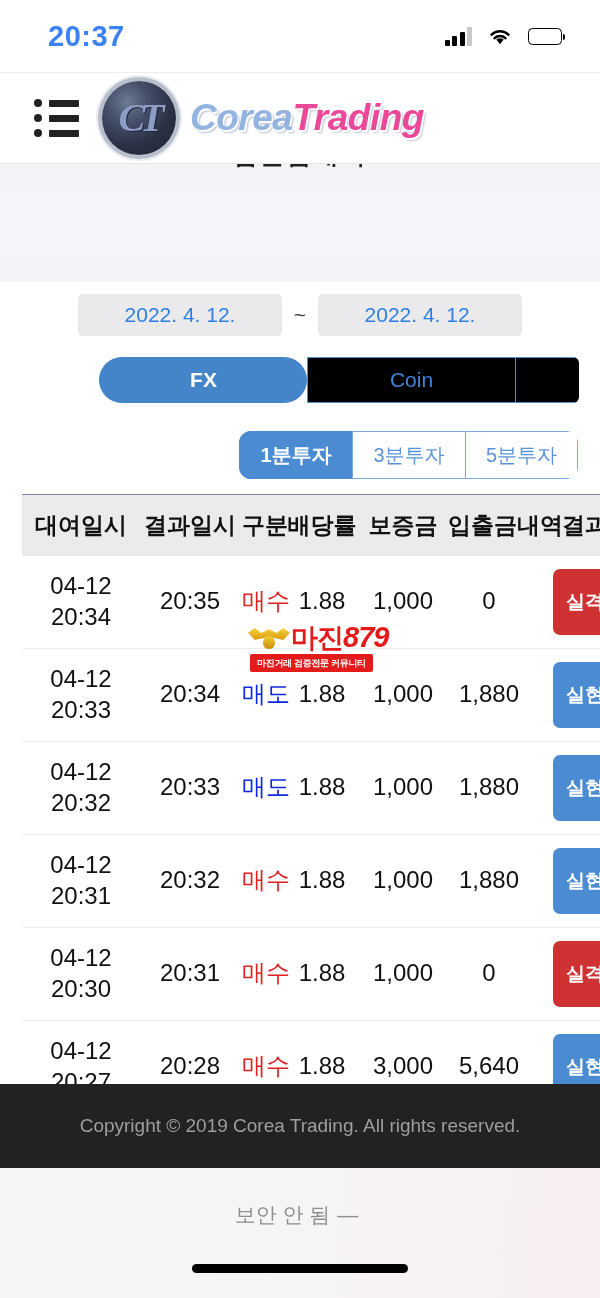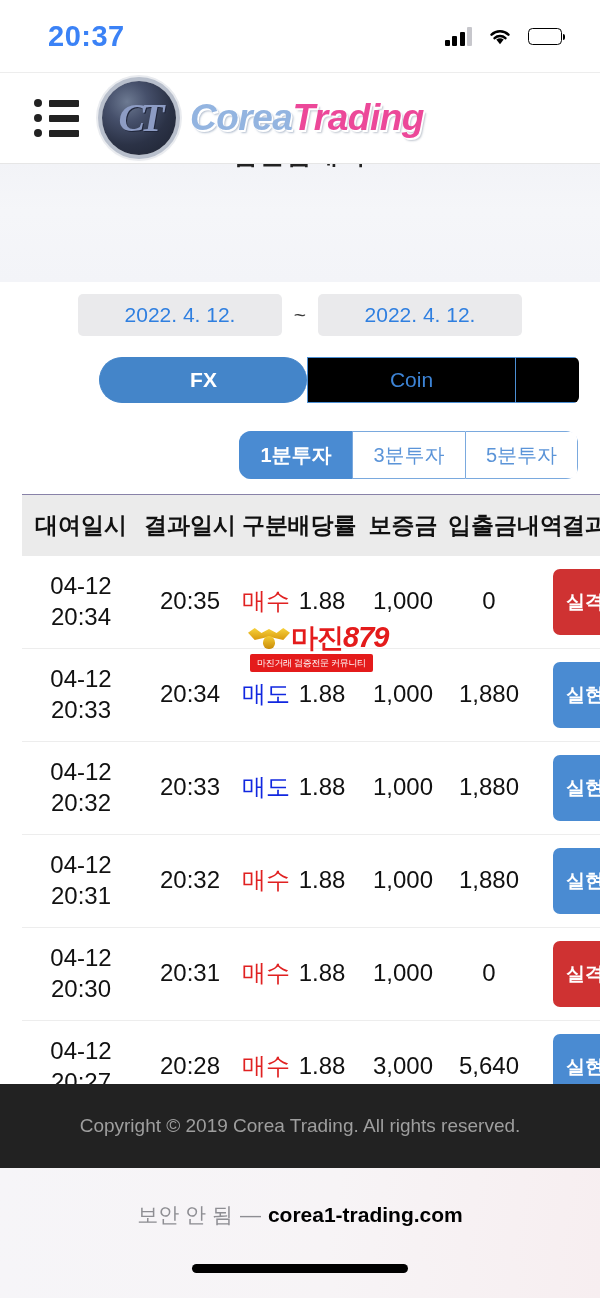--- a/index.html
+++ b/index.html
@@ -276,21 +276,21 @@
     letter-spacing: -1px; margin-left: 1px;
     text-shadow: 1px 1px 0 #ffffff;
     white-space: nowrap;
   }
   .wm-word .alt {
     font-style: italic; color: #e41b1b; font-size: 29px;
   }
   .wm-banner {
     margin-top: -1px; margin-left: 2px;
     background: #e41b1b; color: #ffffff;
-    font-size: 9px; font-weight: normal;
+    font-size: 9px; font-weight: bold;
     padding: 2.5px 7px; border-radius: 2px;
     white-space: nowrap; letter-spacing: -0.3px;
   }
 
   
   .sitefooter {
     flex: 0 0 84px;
     background: #222222;
     display: flex; align-items: center; justify-content: center;
   }
@@ -518,20 +518,19 @@
     <div class="wm-top">
       <span class="wm-eagle"></span>
       <span class="wm-word"><span>마진</span><span class="alt">879</span></span>
     </div>
     <div class="wm-banner">마진거래 검증전문 커뮤니티</div>
   </div>
 
   <div class="browserbar">
     <span class="lock-txt">보안 안 됨</span>
     <span class="dash">—</span>
-    <span class="host">corea1-trading.com</span>
   </div>
 
   <div class="homeindicator">
     <span class="bar"></span>
   </div>
 
 </div>
 
 </body></html>

